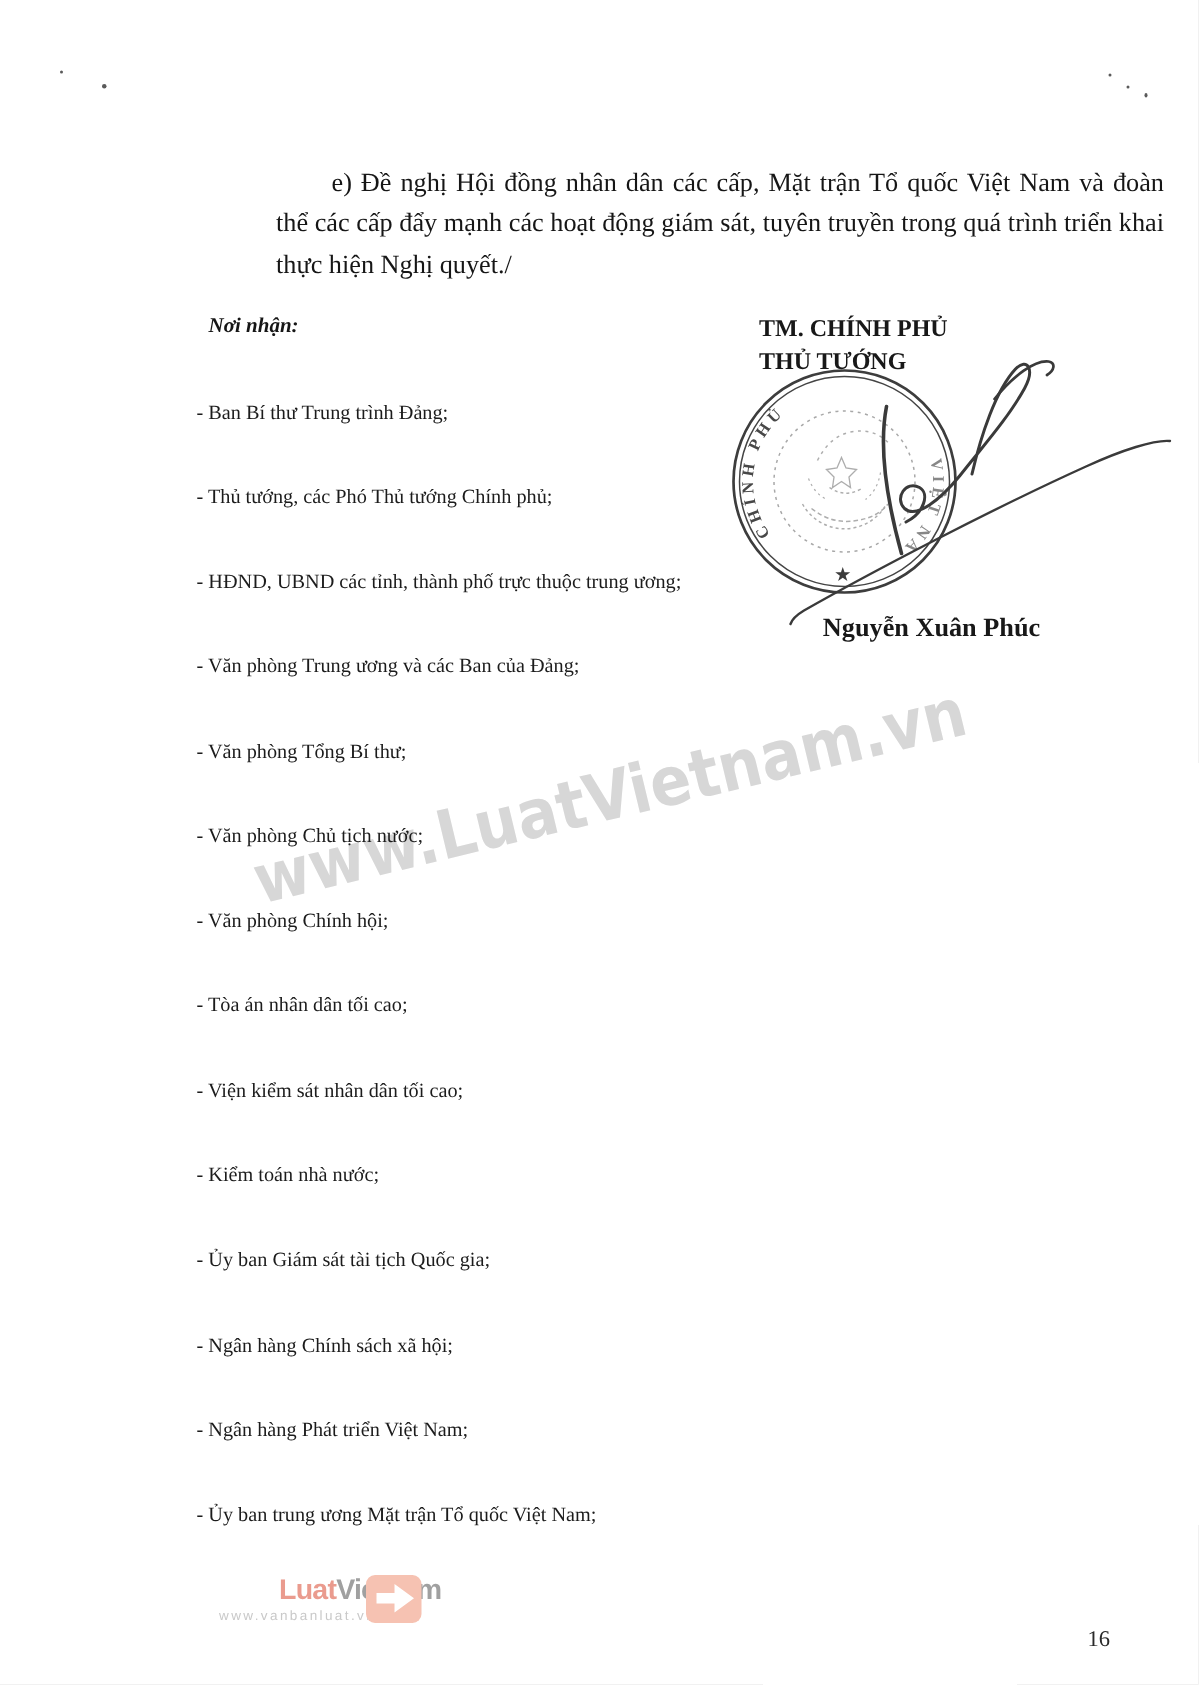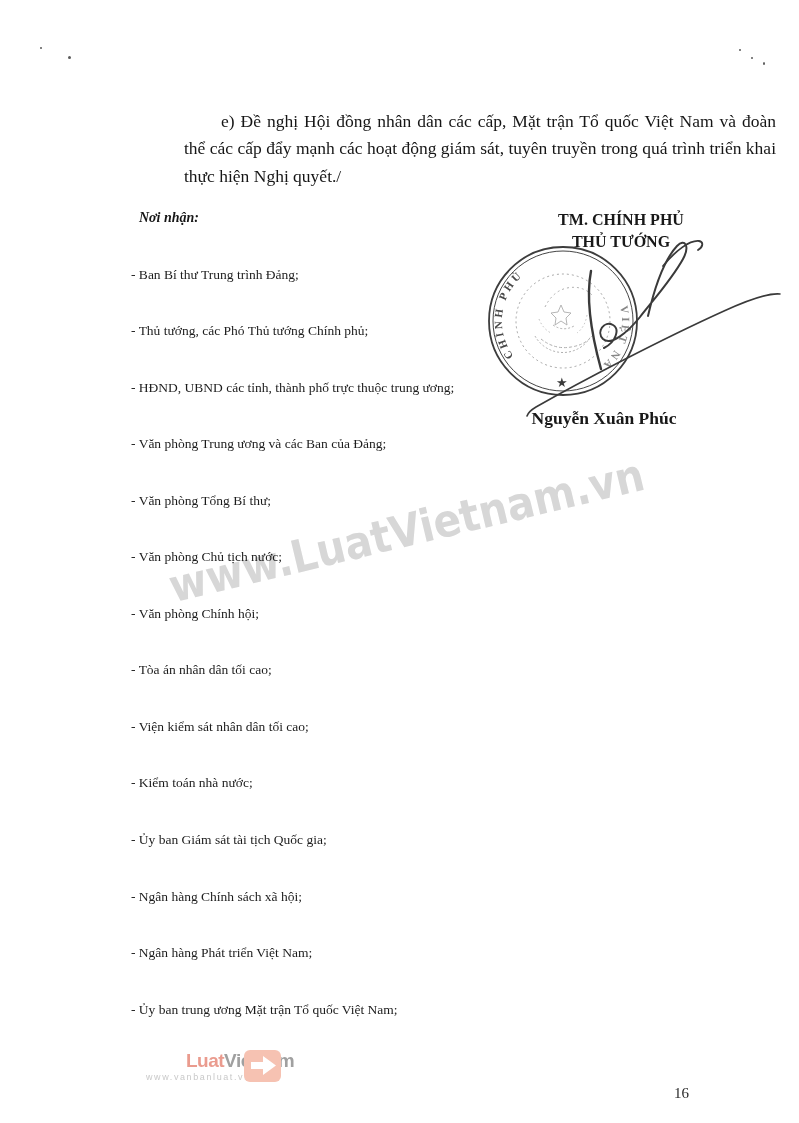--- a/index.html
+++ b/index.html
@@ -60,30 +60,29 @@
     line-height:18.85px;
     white-space:pre;
     color:#1c1c1c;
     z-index:3;
   }
 
   
   .sig-header{
     position:absolute;
     left:506px;top:209px;width:230px;
-    text-align:center;
     font-weight:bold;
     font-size:16px;
     line-height:22px;
     color:#181818;
     z-index:3;
   }
   .signer-name{
     position:absolute;
-    left:489px;top:408px;width:230px;
+    left:506px;top:408px;width:230px;
     text-align:center;
     font-weight:bold;
     font-size:17.5px;
     color:#181818;
     z-index:4;
   }
 
   .seal-svg{
     position:absolute;
     left:483px;top:241px;
@@ -131,21 +130,21 @@
     margin-top:1px;
   }
   .logo-arrow{
     position:absolute;
     left:97px;top:-3px;
   }
 
   
   .page-number{
     position:absolute;
-    left:674px;top:1085px;
+    left:725px;top:1085px;
     font-size:15px;
     color:#2a2a2a;
     z-index:3;
   }
 
   
   .speck{
     position:absolute;
     background:#5a5a5a;
     border-radius:50%;

